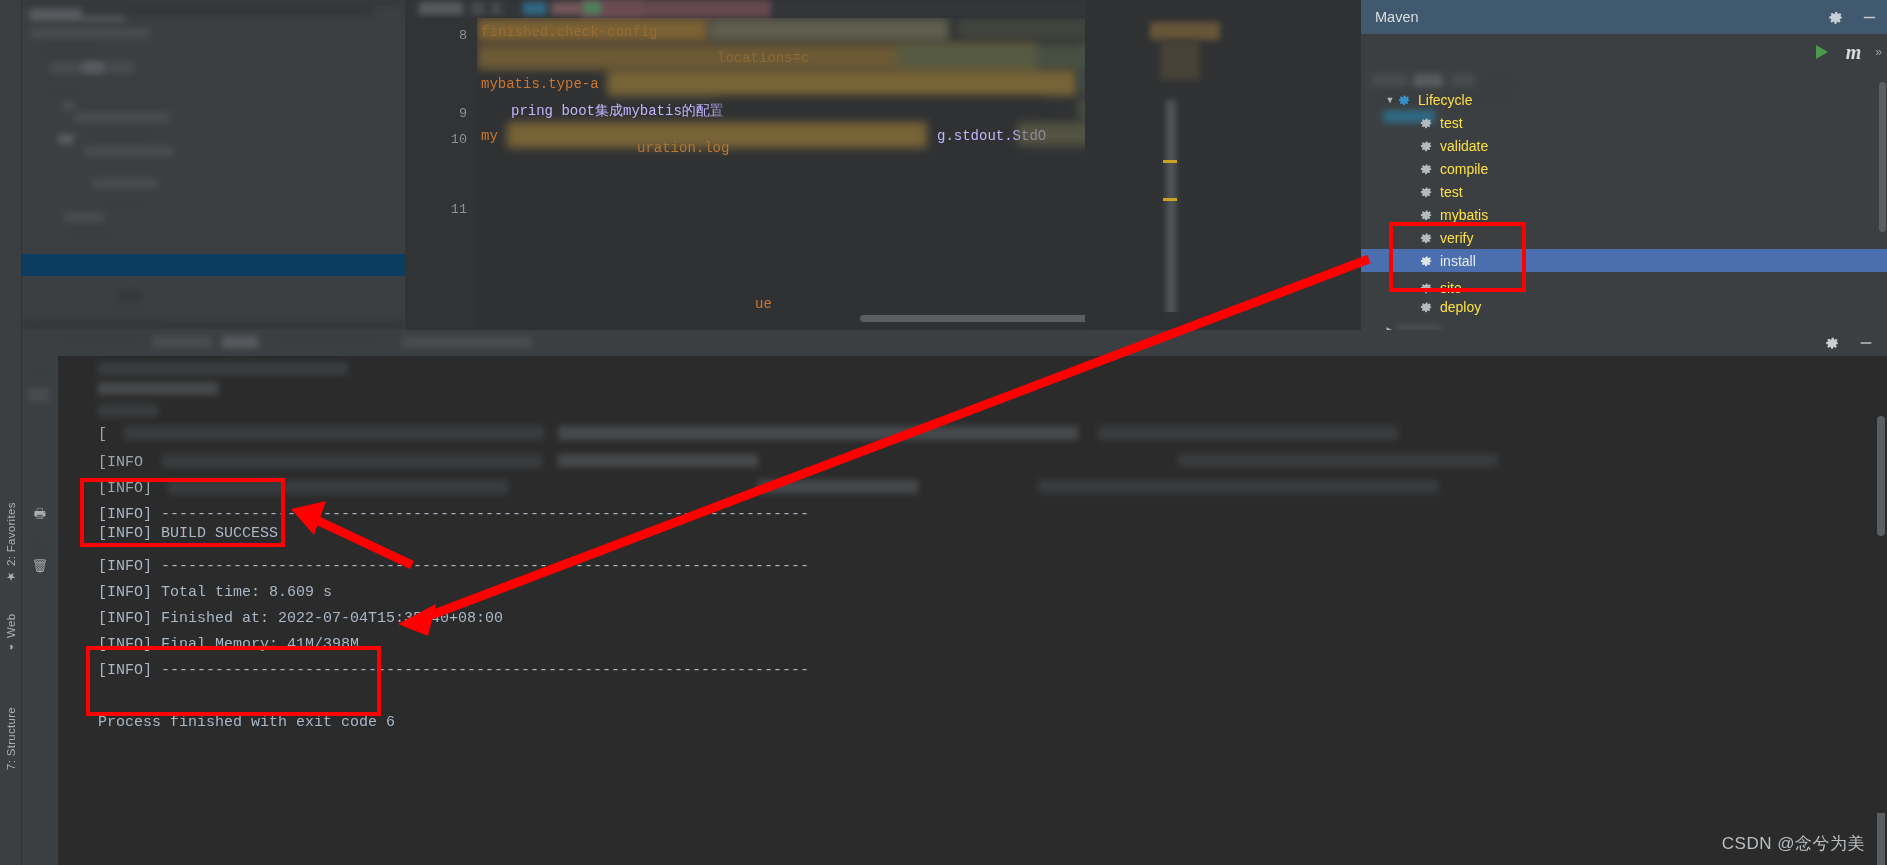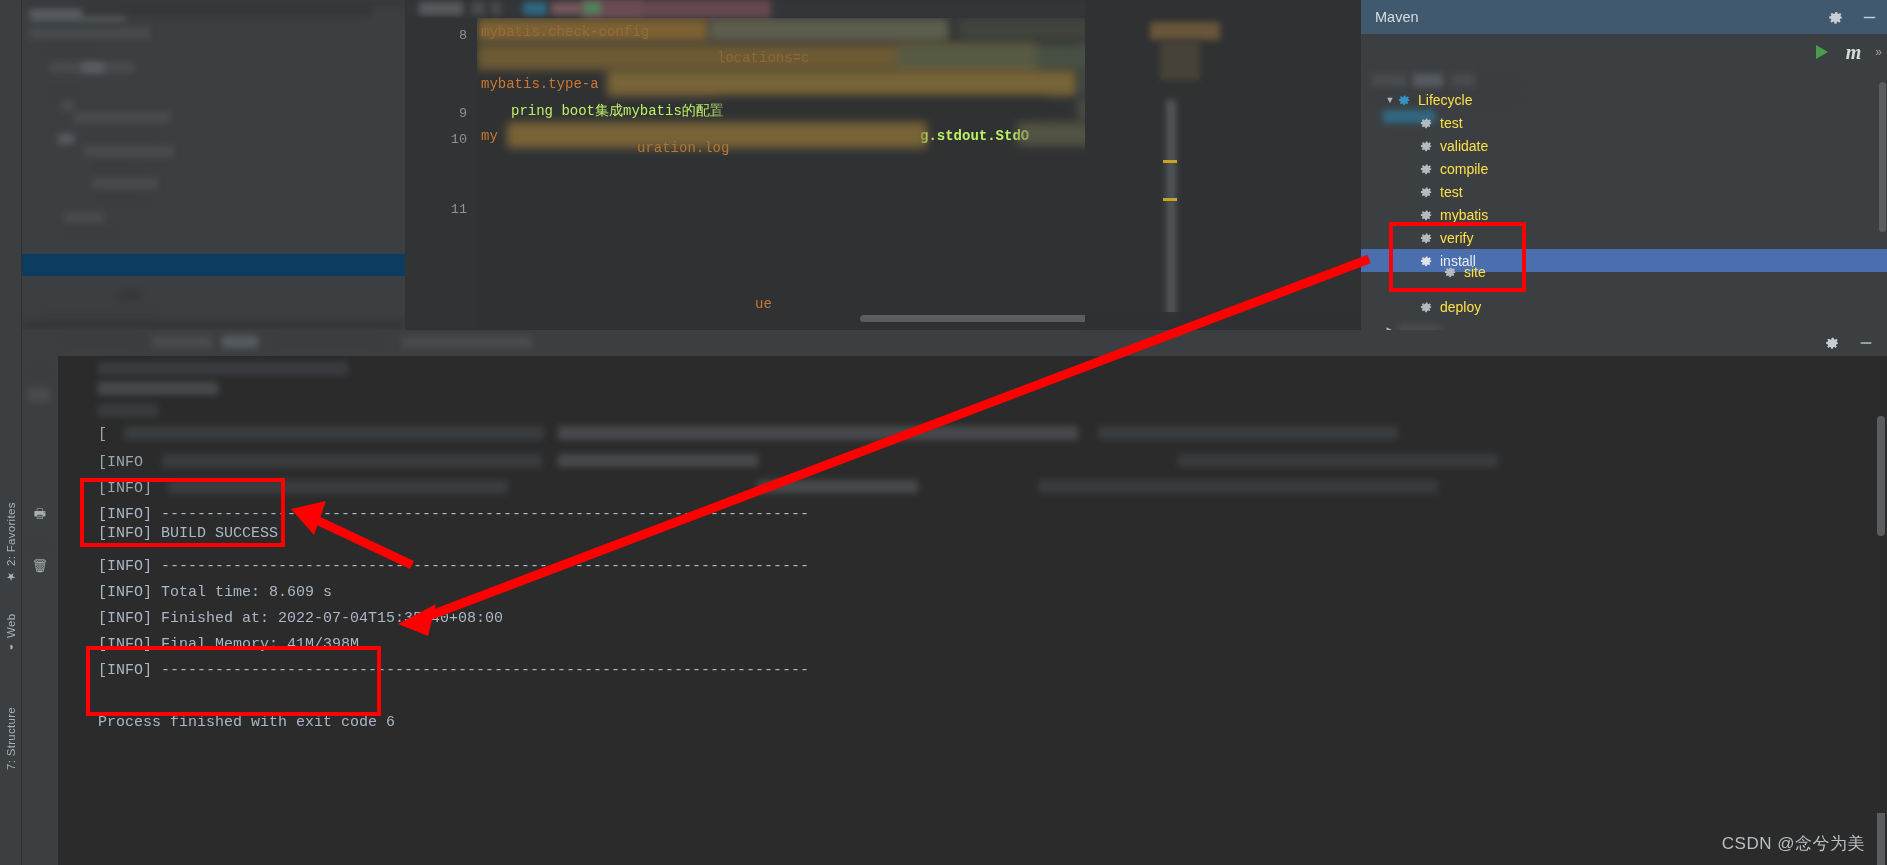--- a/index.html
+++ b/index.html
@@ -39,21 +39,21 @@
   #editor-pane  { position: absolute; left: 383px; top: 0; width: 955px; height: 330px; background: #2f3133; }
 
   #gutter { position: absolute; left: 0; top: 18px; width: 72px; height: 312px; background: #313335; }
   .lineno { position: absolute; right: 10px; color: #8d9194; font-family: "Liberation Mono", monospace; font-size: 13.5px; }
   #editor-text { position: absolute; left: 72px; top: 18px; width: 883px; height: 312px; overflow: hidden; }
   .code-line {
     position: absolute; left: 4px;
     font-family: "Liberation Mono", monospace; font-size: 14px;
     white-space: pre; color: #cc7832;
   }
-  .code-line.cm { color: #bef264; }
+  .code-line.cm { color: #c4b5fd; }
   
   .smear { position: absolute; filter: blur(5px); border-radius: 2px; }
 
   #editor-hscroll { position: absolute; left: 455px; top: 315px; width: 505px; height: 7px; background: #5b5e60; border-radius: 4px; }
   .rmark { position: absolute; left: 1px; width: 12px; height: 3px; background: #c9a227; }
 
   
   #maven-panel {
     position: absolute; left: 1360px; top: 0; width: 527px; height: 330px;
     background: #3c3f41; border-left: 1px solid #2f3132;
@@ -162,28 +162,28 @@
       <div class="blur" style="left:178px;top:2px;width:18px; height:12px; background:#4c8a5c;"></div>
 
       <div id="gutter">
         <span class="lineno" style="top:10px;">8</span>
         <span class="lineno" style="top:88px;">9</span>
         <span class="lineno" style="top:114px;">10</span>
         <span class="lineno" style="top:140px;margin-top:44px;">11</span>
       </div>
 
       <div id="editor-text">
-        <div class="code-line" style="top:6px;">mybatis.check-config</div>
+        <div class="code-line" style="top:6px;">finished.check-config</div>
         <div class="code-line" style="top:278px;left:278px;">ue</div>
         <div class="code-line" style="top:32px;left:240px;">locations=c</div>
         <div class="code-line" style="top:58px;">mybatis.type-a</div>
         <div class="code-line cm" style="top:84px;left:34px;">pring boot集成mybatis的配置</div>
         <div class="code-line" style="top:110px;left:4px;">my</div>
         <div class="code-line" style="top:122px;left:160px;">uration.log</div>
-        <div class="code-line cm" style="top:110px;left:443px;font-weight:bold;">g.stdout.StdO</div>
+        <div class="code-line cm" style="top:110px;left:460px;">g.stdout.StdO</div>
 
         <div class="smear" style="left:0px;  top:0px;  width:232px;height:24px; background:#8a6a35; opacity:.85;"></div>
         <div class="smear" style="left:232px;top:0px;  width:240px;height:24px; background:#6b6a55; opacity:.8;"></div>
         <div class="smear" style="left:480px;top:0px;  width:160px;height:22px; background:#4a4d42; opacity:.7;"></div>
         <div class="smear" style="left:0px;  top:26px; width:560px;height:26px; background:#7d6536; opacity:.8;"></div>
         <div class="smear" style="left:420px;top:26px; width:230px;height:26px; background:#4f5a48; opacity:.75;"></div>
         <div class="smear" style="left:600px;top:26px; width:300px;height:24px; background:#47504a; opacity:.6;"></div>
         <div class="smear" style="left:130px;top:52px; width:470px;height:26px; background:#8a7138; opacity:.8;"></div>
         <div class="smear" style="left:600px;top:52px; width:290px;height:24px; background:#4b5a50; opacity:.6;"></div>
         <div class="smear" style="left:240px;top:80px; width:330px;height:24px; background:#2f3133; opacity:.55;"></div>
@@ -291,21 +291,21 @@
         <span class="tree-label">verify</span>
       </div>
 
       <div class="tree-row sel" style="top:179px;">
         <span class="gear" style="margin-left:58px;"><svg width="14" height="14" viewBox="0 0 24 24" fill="#dfe4e7">
               <path d="M12 8a4 4 0 100 8 4 4 0 000-8zm0 6a2 2 0 110-4 2 2 0 010 4zm9.4-2.6l-1.9-.3a7.6 7.6 0 00-.6-1.5l1.2-1.5a.6.6 0 00-.05-.8l-1.35-1.35a.6.6 0 00-.8-.05l-1.5 1.2a7.6 7.6 0 00-1.5-.6l-.3-1.9a.6.6 0 00-.6-.5h-1.9a.6.6 0 00-.6.5l-.3 1.9a7.6 7.6 0 00-1.5.6l-1.5-1.2a.6.6 0 00-.8.05L5.05 6.3a.6.6 0 00-.05.8l1.2 1.5a7.6 7.6 0 00-.6 1.5l-1.9.3a.6.6 0 00-.5.6v1.9a.6.6 0 00.5.6l1.9.3a7.6 7.6 0 00.6 1.5l-1.2 1.5a.6.6 0 00.05.8l1.35 1.35a.6.6 0 00.8.05l1.5-1.2c.47.26.98.46 1.5.6l.3 1.9a.6.6 0 00.6.5h1.9a.6.6 0 00.6-.5l.3-1.9a7.6 7.6 0 001.5-.6l1.5 1.2a.6.6 0 00.8-.05l1.35-1.35a.6.6 0 00.05-.8l-1.2-1.5c.26-.47.46-.98.6-1.5l1.9-.3a.6.6 0 00.5-.6v-1.9a.6.6 0 00-.5-.6z"></path>
             </svg></span>
         <span class="tree-label" style="color:#e8edf0;">install</span>
       </div>
 
-      <div class="tree-row" style="top:190px;padding-left:24px;">
+      <div class="tree-row" style="top:206px;">
         <span class="gear" style="margin-left:58px;"><svg width="14" height="14" viewBox="0 0 24 24" fill="#b4bbbf">
               <path d="M12 8a4 4 0 100 8 4 4 0 000-8zm0 6a2 2 0 110-4 2 2 0 010 4zm9.4-2.6l-1.9-.3a7.6 7.6 0 00-.6-1.5l1.2-1.5a.6.6 0 00-.05-.8l-1.35-1.35a.6.6 0 00-.8-.05l-1.5 1.2a7.6 7.6 0 00-1.5-.6l-.3-1.9a.6.6 0 00-.6-.5h-1.9a.6.6 0 00-.6.5l-.3 1.9a7.6 7.6 0 00-1.5.6l-1.5-1.2a.6.6 0 00-.8.05L5.05 6.3a.6.6 0 00-.05.8l1.2 1.5a7.6 7.6 0 00-.6 1.5l-1.9.3a.6.6 0 00-.5.6v1.9a.6.6 0 00.5.6l1.9.3a7.6 7.6 0 00.6 1.5l-1.2 1.5a.6.6 0 00.05.8l1.35 1.35a.6.6 0 00.8.05l1.5-1.2c.47.26.98.46 1.5.6l.3 1.9a.6.6 0 00.6.5h1.9a.6.6 0 00.6-.5l.3-1.9a7.6 7.6 0 001.5-.6l1.5 1.2a.6.6 0 00.8-.05l1.35-1.35a.6.6 0 00.05-.8l-1.2-1.5c.26-.47.46-.98.6-1.5l1.9-.3a.6.6 0 00.5-.6v-1.9a.6.6 0 00-.5-.6z"></path>
             </svg></span>
         <span class="tree-label">site</span>
       </div>
 
       <div class="tree-row" style="top:225px;">
         <span class="gear" style="margin-left:58px;"><svg width="14" height="14" viewBox="0 0 24 24" fill="#b4bbbf">
               <path d="M12 8a4 4 0 100 8 4 4 0 000-8zm0 6a2 2 0 110-4 2 2 0 010 4zm9.4-2.6l-1.9-.3a7.6 7.6 0 00-.6-1.5l1.2-1.5a.6.6 0 00-.05-.8l-1.35-1.35a.6.6 0 00-.8-.05l-1.5 1.2a7.6 7.6 0 00-1.5-.6l-.3-1.9a.6.6 0 00-.6-.5h-1.9a.6.6 0 00-.6.5l-.3 1.9a7.6 7.6 0 00-1.5.6l-1.5-1.2a.6.6 0 00-.8.05L5.05 6.3a.6.6 0 00-.05.8l1.2 1.5a7.6 7.6 0 00-.6 1.5l-1.9.3a.6.6 0 00-.5.6v1.9a.6.6 0 00.5.6l1.9.3a7.6 7.6 0 00.6 1.5l-1.2 1.5a.6.6 0 00.05.8l1.35 1.35a.6.6 0 00.8.05l1.5-1.2c.47.26.98.46 1.5.6l.3 1.9a.6.6 0 00.6.5h1.9a.6.6 0 00.6-.5l.3-1.9a7.6 7.6 0 001.5-.6l1.5 1.2a.6.6 0 00.8-.05l1.35-1.35a.6.6 0 00.05-.8l-1.2-1.5c.26-.47.46-.98.6-1.5l1.9-.3a.6.6 0 00.5-.6v-1.9a.6.6 0 00-.5-.6z"></path>
             </svg></span>

